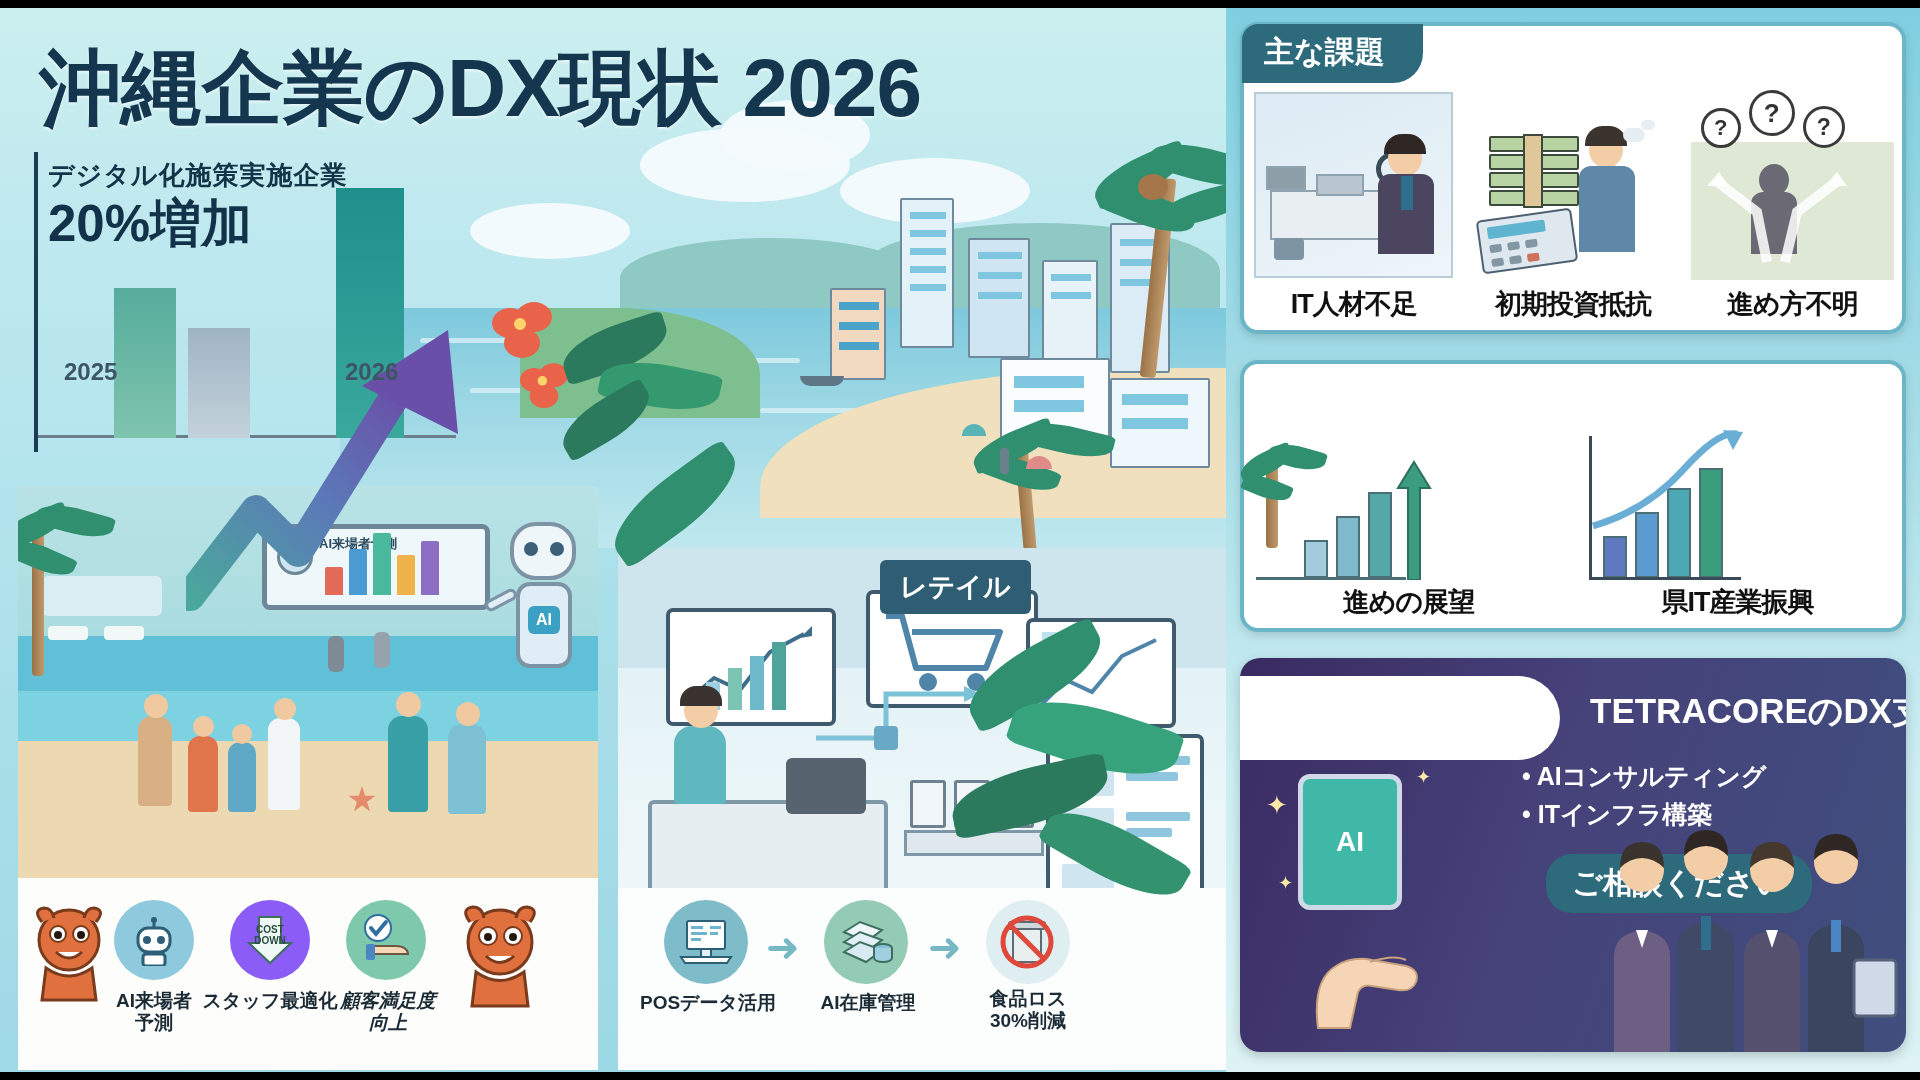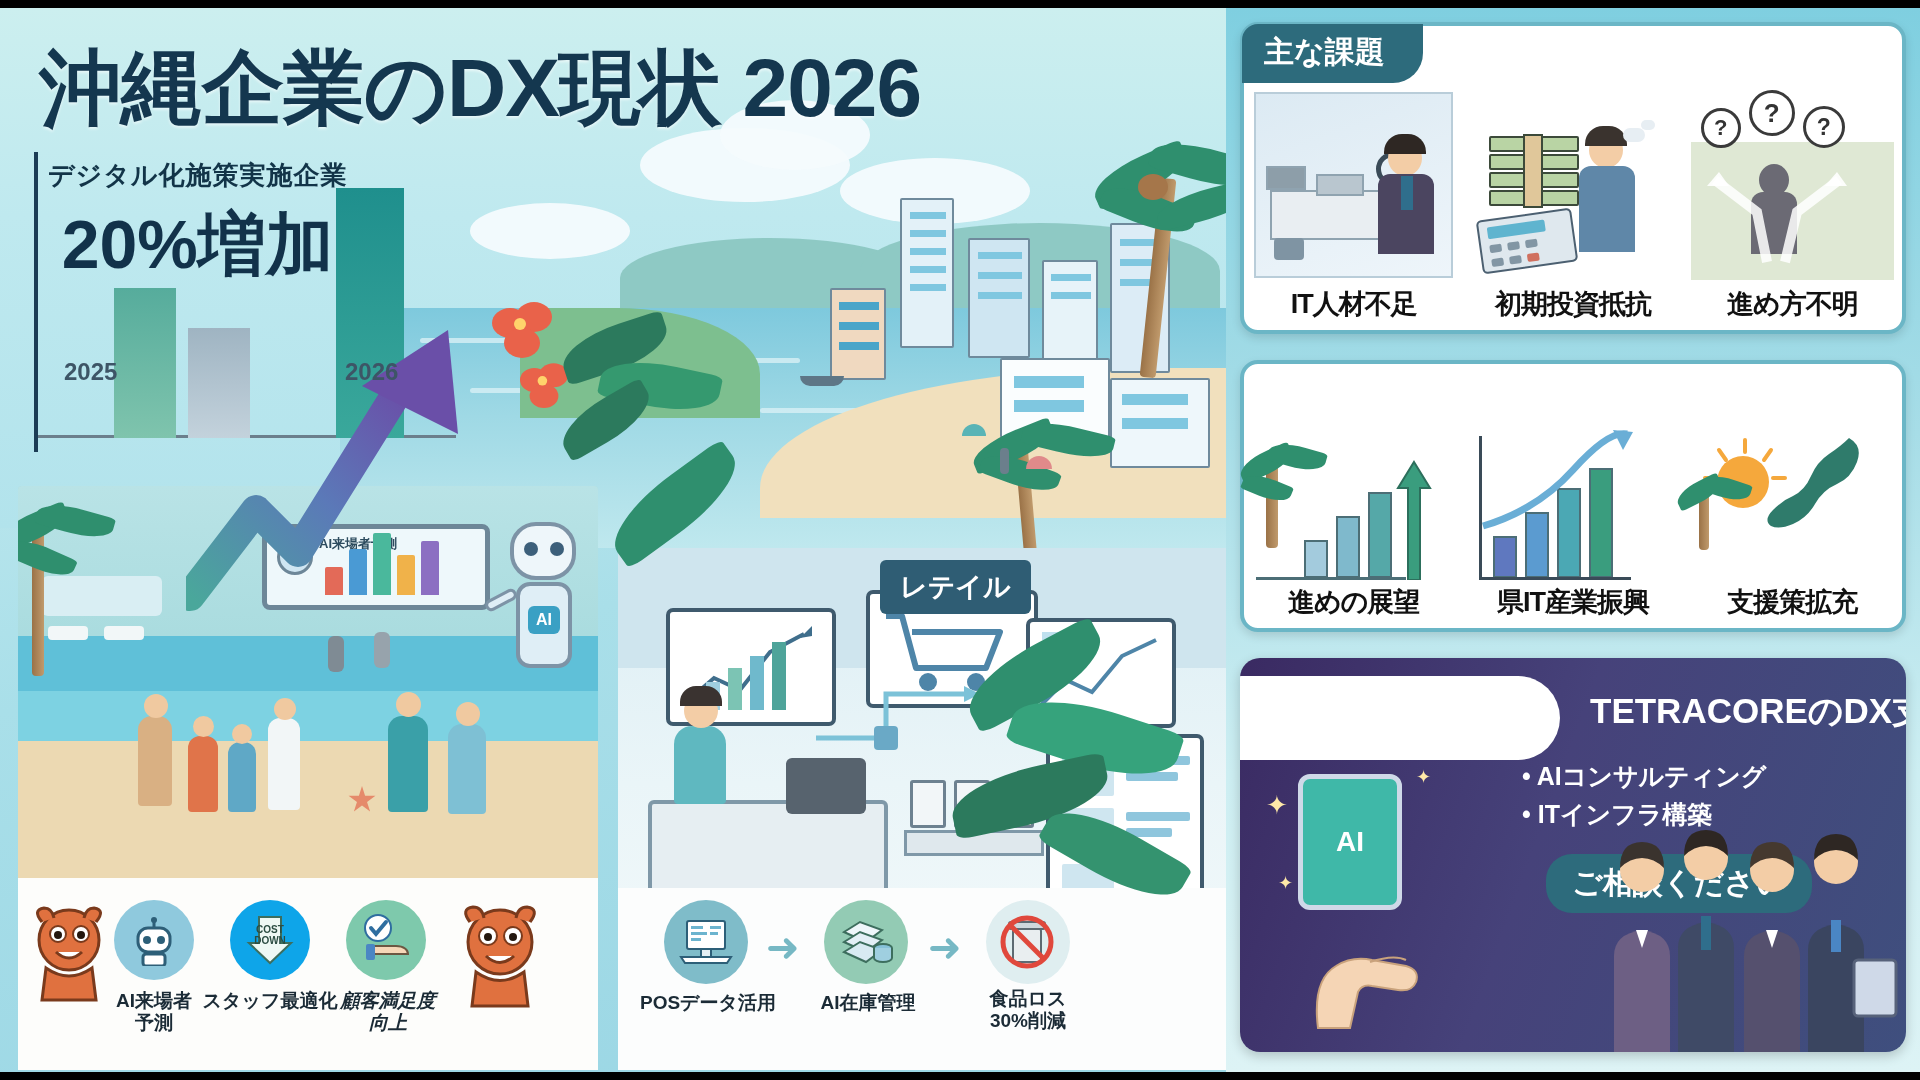--- a/index.html
+++ b/index.html
@@ -24,21 +24,21 @@
   .greenland{ position:absolute; background:#7dbf8f; }
 
   
   .title{ position:absolute; left:40px; top:26px; font-size:82px; font-weight:bold;
      color:#14374f; letter-spacing:-1px; text-shadow:0 2px 3px rgba(255,255,255,.6); white-space:nowrap; z-index:40;}
 
   
   .kpi{ position:absolute; left:48px; top:150px; z-index:42; }
   .kpi .axisline{ position:absolute; left:-14px; top:-6px; width:4px; height:300px; background:#1b3c55; }
   .kpi-sub{ font-size:26px; font-weight:bold; color:#123448; letter-spacing:1px; }
-  .kpi-main{ font-size:68px; font-weight:bold; color:#12324a; line-height:1.05; margin-top:16px;text-align:center; }
+  .kpi-main{ font-size:51px; font-weight:bold; color:#12324a; line-height:1.05; margin-top:4px; }
 
   
   .chartwrap{ position:absolute; left:36px; top:180px; width:420px; height:250px; z-index:35; }
   .cbar{ position:absolute; bottom:0; }
   .cbase{ position:absolute; left:0; bottom:0; width:420px; height:3px; background:#6b7f8c; }
   .yr{ position:absolute; top:350px; font-size:24px; color:#3d5566; font-weight:600; z-index:42;}
   .arrow-up{ position:absolute; left:150px; top:126px; width:300px; height:300px; z-index:38; }
 
   
   .bldg{ position:absolute; border:2px solid #6f8a9c; border-radius:2px; }
@@ -308,21 +308,21 @@
       <div class="badge" style="left:96px;top:22px;background:#8fc9dd;">
         <svg width="52" height="52" viewBox="0 0 52 52">
             <circle cx="26" cy="6" r="3" fill="#2d5f78"></circle>
             <rect x="24.5" y="8" width="3" height="6" fill="#2d5f78"></rect>
             <rect x="10" y="14" width="32" height="24" rx="10" fill="#fff" stroke="#2d5f78" stroke-width="3"></rect>
             <circle cx="19" cy="26" r="4" fill="#2d5f78"></circle>
             <circle cx="33" cy="26" r="4" fill="#2d5f78"></circle>
             <rect x="15" y="40" width="22" height="12" rx="3" fill="#fff" stroke="#2d5f78" stroke-width="3"></rect>
           </svg>
       </div>
-      <div class="badge" style="left:212px;top:22px;background:#0ea5e9;">
+      <div class="badge" style="left:212px;top:22px;background:#8b5cf6;">
         <svg width="58" height="58" viewBox="0 0 58 58">
             <path d="M18 6 h22 v26 h10 L29 52 L8 32 h10 z" fill="#eef8f4" stroke="#3d6e5e" stroke-width="2"></path>
             <text x="29" y="22" font-size="10" font-weight="bold" fill="#2c4d43" text-anchor="middle" font-family="Liberation Sans">COST</text>
             <text x="29" y="33" font-size="10" font-weight="bold" fill="#2c4d43" text-anchor="middle" font-family="Liberation Sans">DOWN</text>
           </svg>
       </div>
       <div class="badge" style="left:328px;top:22px;background:#7ec9ac;">
         <svg width="56" height="56" viewBox="0 0 56 56">
             <circle cx="20" cy="16" r="13" fill="#fff" stroke="#2f6ea0" stroke-width="2"></circle>
             <path d="M13 16 l5 6 l10 -12" stroke="#2f6ea0" stroke-width="4" fill="none" stroke-linecap="round"></path>
@@ -564,41 +564,20 @@
             <div class="obar" style="left:126px;width:24px;height:110px;background:#3a9d7e;"></div>
             <div style="position:absolute;left:16px;bottom:4px;width:152px;height:3px;background:#3a4b58;"></div>
             <svg style="position:absolute;left:14px;top:6px;" width="160" height="110" viewBox="0 0 160 110">
                 <path d="M6 100 Q60 84 96 44 T150 8" stroke="#6aaed6" stroke-width="7" fill="none"></path>
                 <path d="M136 4 l20 2 l-10 18 z" fill="#6aaed6"></path>
               </svg>
           </div>
           <div class="trio-label">県IT産業振興</div>
         </div>
 
-        <div class="trio-cell">
-          <div class="trio-art">
-            <div class="sun" style="left:34px;top:36px;width:52px;height:52px;"></div>
-            <svg style="position:absolute;left:16px;top:18px;" width="92" height="92" viewBox="0 0 92 92">
-              <g stroke="#f5a83c" stroke-width="4" stroke-linecap="round">
-                <line x1="46" y1="2" x2="46" y2="14"></line>
-                  <line x1="20" y1="12" x2="27" y2="22"></line>
-                <line x1="72" y1="12" x2="65" y2="22"></line>
-                  <line x1="6" y1="40" x2="18" y2="40"></line>
-                <line x1="86" y1="40" x2="74" y2="40"></line>
-              </g>
-            </svg>
-            <div class="palm-trunk" style="left:16px;top:72px;width:10px;height:58px;"></div>
-            <div class="frond" style="left:-8px;top:62px;width:48px;height:20px;transform:rotate(-26deg);"></div>
-            <div class="frond" style="left:18px;top:58px;width:50px;height:20px;transform:rotate(18deg);"></div>
-            <svg style="position:absolute;left:84px;top:14px;" width="104" height="130" viewBox="0 0 104 130">
-              <path d="M82 4 q14 8 8 24 q-6 16 -20 22 q-14 6 -22 20 q-8 14 -22 20 q-14 6 -22 2 q-8 -6 2 -16 q10 -10 20 -14 q12 -6 18 -20 q6 -14 18 -22 q12 -8 20 -16 z" fill="#2f7b6b"></path>
-            </svg>
-          </div>
-          <div class="trio-label">支援策拡充</div>
-        </div>
 
       </div>
     </div>
 
     <div class="tetra" style="height:394px;margin-top:26px;">
       <div class="tetra-pill"></div>
       <div class="tetra-title">TETRACOREのDX支援</div>
 
       <div class="tetra-bullets">
         <div>• AIコンサルティング</div>

